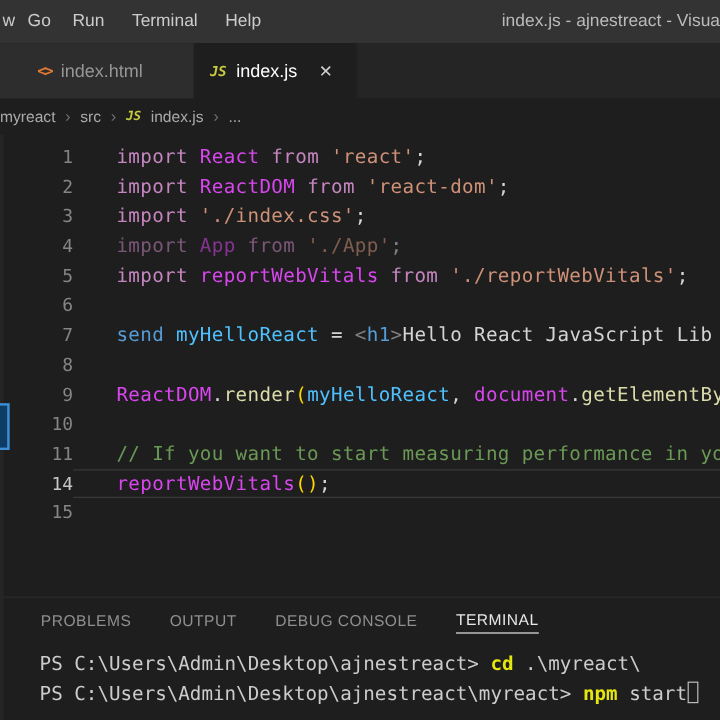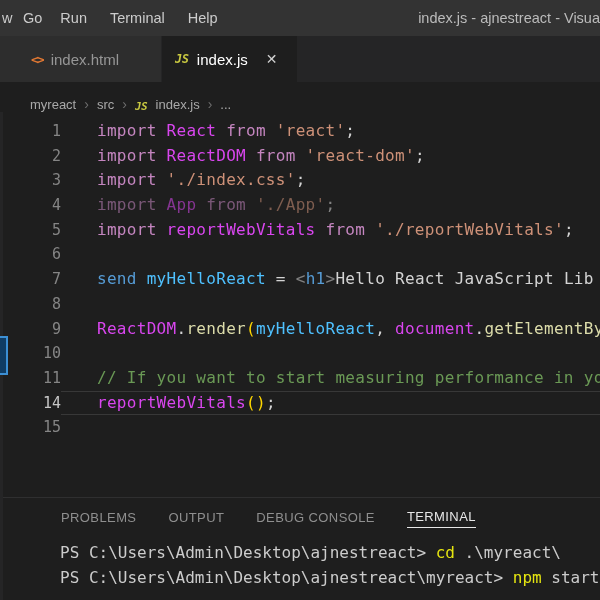--- a/index.html
+++ b/index.html
@@ -20,22 +20,22 @@
   .tab { display:flex; align-items:center; height:46px; padding:0 14px; font-size:15px;
          border-right:1px solid #252526; cursor:default; }
   .tab.inactive { background:#2d2d2d; color:#969696; width:162px; padding-left:31px; }
   .tab.active { background:#1e1e1e; color:#ffffff; width:136px; padding-left:13px; }
   .file-icon { font-family:"DejaVu Sans Mono", monospace; font-weight:bold; margin-right:8px; }
   .html-icon { color:#e37933; font-size:13px; letter-spacing:-2px; }
   .js-icon { color:#cbcb41; font-style:italic; font-size:11.5px; }
   .tab-close { margin-left:18px; color:#d0d0d0; font-size:14px; }
 
   
-  .breadcrumb { height:30px; background:#1e1e1e; display:flex; align-items:flex-end;
-                padding-left:30px; font-size:13px; color:#a9a9a9; gap:8px; }
+  .breadcrumb { height:30px; background:#1e1e1e; display:flex; align-items:center;
+                font-size:13px; color:#a9a9a9; gap:8px; }
   .crumb-sep { color:#6d6d6d; font-size:14px; }
   .breadcrumb .js-icon { margin-right:0; font-size:10.5px; }
 
   
   .editor { position:relative; height:385px; background:#1e1e1e; padding-top:7px; overflow:hidden; }
   .code-line { display:flex; height:24.7px; line-height:24.7px;
                font-family:"DejaVu Sans Mono", monospace; font-size:16px; white-space:pre; }
   .ln { width:61px; flex:none; text-align:right; color:#858585; font-size:15px; }
   .lc { flex:1; padding-left:36px; letter-spacing:0.3px; }
   .code-line.dim .lc { opacity:0.55; }
@@ -48,29 +48,29 @@
   .tk-pun { color:#d4d4d4; } .tk-gold{ color:#ffd700; }
   .tk-ang { color:#808080; } .tk-tag { color:#569cd6; }
   .tk-txt { color:#d4d4d4; }
 
   .left-strip { position:absolute; left:0; top:112px; width:3px; height:488px;
                 background:#252526; z-index:3; }
   .left-blue-box { position:absolute; left:-2px; top:336px; width:10px; height:39px;
                    background:#0f3c64; border:2px solid #3c8fd4; z-index:4; }
 
   
-  .panel { height:103px; background:#1e1e1e; border-top:1px solid #2f2f30;padding-left:27px; }
+  .panel { height:103px; background:#1e1e1e; border-top:1px solid #2f2f30; }
   .panel-tabs { height:38px; display:flex; align-items:center; padding-left:34px; gap:32px; }
   .panel-tab { font-size:13px; letter-spacing:0.4px; color:#8f8f8f; cursor:default;
                padding:3px 0; }
   .panel-tab.active { color:#e7e7e7; border-bottom:1px solid #e7e7e7; }
   .terminal { padding-left:33px; margin-top:4px; }
   .term-line { font-family:"DejaVu Sans Mono", monospace; font-size:16px; line-height:25px;
                white-space:pre; color:#cccccc; }
-  .tk-tp { color:#cccccc; } .tk-tc { color:#e5e510; }
+  .tk-tp { color:#cccccc; } .tk-tc { color:#e5e510;font-weight:bold; }
   .term-cursor { display:inline-block; width:9px; height:18px; border:1px solid #bcbcbc;
                  vertical-align:-3px; margin-left:1px; }
 </style>
 </head>
 <body>
 
 <div class="window">
 
   <div class="titlebar">
     <span class="menu-partial">w</span>

